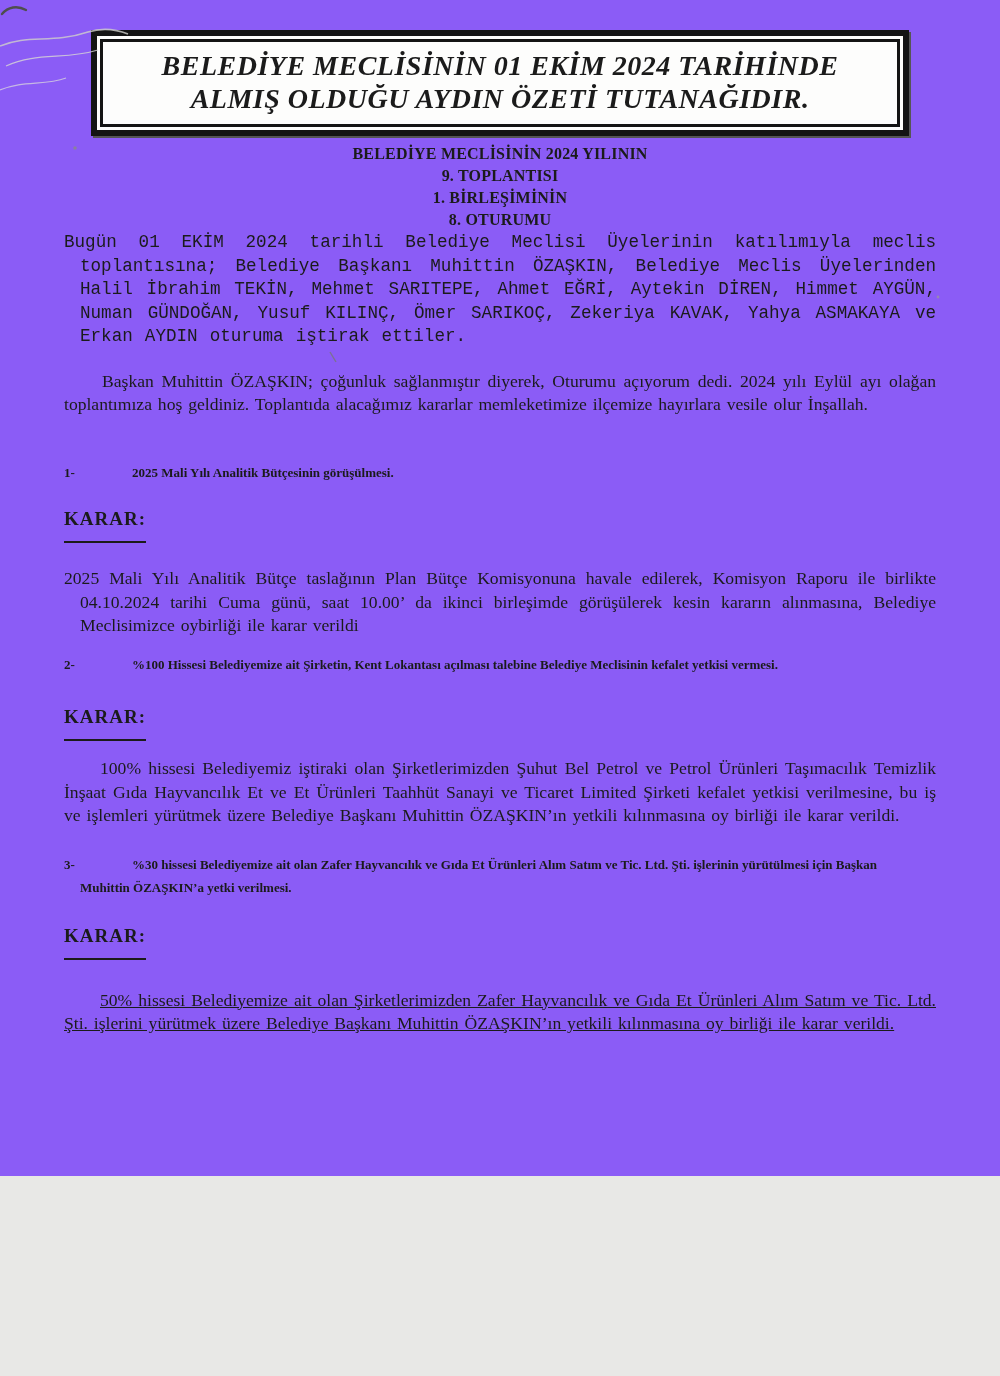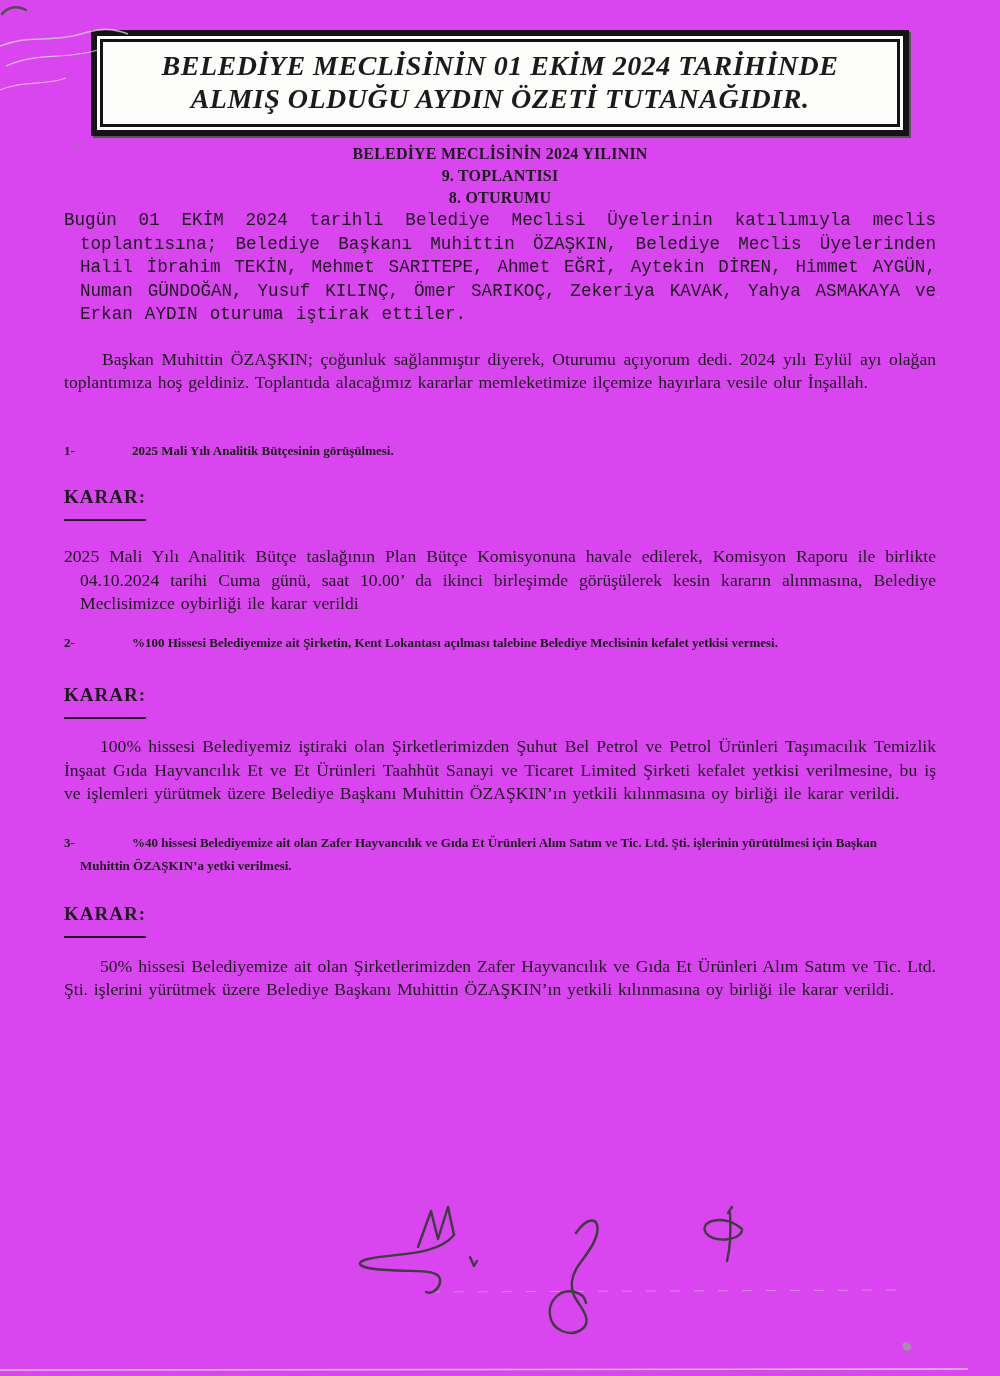--- a/index.html
+++ b/index.html
@@ -1,20 +1,20 @@
 <!DOCTYPE html>
 <html><head>
 <meta charset="utf-8">
 <style>
   html,body{margin:0;padding:0;background:#e8e8e6;}
   .page{
     position:relative;
-    width:1000px;height:1376px;
+    width:1000px;height:1176px;
     margin:0 auto;
-    background:#d946ef;
+    background:#8b5cf6;
     font-family:"Liberation Serif","DejaVu Serif",serif;
     color:#1b1b1b;
     overflow:hidden;
   }
   .artifacts{position:absolute;top:0;left:0;width:1000px;height:1376px;pointer-events:none;}
 
   
   .title-box{
     margin:30px auto 0;
     width:806px;
@@ -74,21 +74,21 @@
     letter-spacing:1px;
     border-bottom:2.5px solid #1b1b1b;
     padding-bottom:11px;
   }
   .k-1{margin-top:24px;}
   .k-2{margin-top:30px;}
   .k-3{margin-top:25px;}
 
   .d-1{margin-top:24px;padding-left:16px;text-indent:-16px;}
   .d-2{margin-top:16px;text-indent:36px;}
-  .d-3{margin-top:17px;text-indent:36px;}
+  .d-3{margin-top:29px;text-indent:36px;text-decoration:underline;}
 
   .signatures{position:absolute;left:0;top:1195px;width:1000px;height:160px;}
 </style>
 </head>
 <body>
 
 <div class="page">
 
   <svg class="artifacts" viewBox="0 0 1000 1376" xmlns="http://www.w3.org/2000/svg">
     <path d="M2,14 C8,7 17,5 26,10" stroke="#4e4e4e" stroke-width="2.4" fill="none" stroke-linecap="round"></path>
@@ -106,20 +106,21 @@
   <div class="title-box">
     <div class="title-inner">
       <div class="title-line">BELEDİYE MECLİSİNİN 01 EKİM 2024 TARİHİNDE</div>
       <div class="title-line">ALMIŞ OLDUĞU AYDIN ÖZETİ TUTANAĞIDIR.</div>
     </div>
   </div>
 
   <div class="subtitle">
     <div>BELEDİYE MECLİSİNİN 2024 YILININ</div>
     <div>9. TOPLANTISI</div>
+    <div>1. BİRLEŞİMİNİN</div>
     <div>8. OTURUMU</div>
   </div>
 
   <p class="para hang p-attendance">Bugün 01 EKİM 2024 tarihli Belediye Meclisi Üyelerinin katılımıyla meclis toplantısına; Belediye Başkanı Muhittin ÖZAŞKIN, Belediye Meclis Üyelerinden Halil İbrahim TEKİN, Mehmet SARITEPE, Ahmet EĞRİ, Aytekin DİREN, Himmet AYGÜN, Numan GÜNDOĞAN, Yusuf KILINÇ, Ömer SARIKOÇ, Zekeriya KAVAK, Yahya ASMAKAYA ve Erkan AYDIN oturuma iştirak ettiler.</p>
   <p class="para p-opening">Başkan Muhittin ÖZAŞKIN; çoğunluk sağlanmıştır diyerek, Oturumu açıyorum dedi. 2024 yılı Eylül ayı olağan toplantımıza hoş geldiniz. Toplantıda alacağımız kararlar memleketimize ilçemize hayırlara vesile olur İnşallah.</p>
 
   <div class="item-heading ih-1">
     <span class="item-num">1-</span><span>2025 Mali Yılı Analitik Bütçesinin görüşülmesi.</span>
   </div>
   <div class="karar k-1">
@@ -129,21 +130,21 @@
 
   <div class="item-heading ih-2">
     <span class="item-num">2-</span><span>%100 Hissesi Belediyemize ait Şirketin, Kent Lokantası açılması talebine Belediye Meclisinin kefalet yetkisi vermesi.</span>
   </div>
   <div class="karar k-2">
     <span class="karar-text">KARAR:</span>
   </div>
   <p class="para d-2">100% hissesi Belediyemiz iştiraki olan Şirketlerimizden Şuhut Bel Petrol ve Petrol Ürünleri Taşımacılık Temizlik İnşaat Gıda Hayvancılık Et ve Et Ürünleri Taahhüt Sanayi ve Ticaret Limited Şirketi kefalet yetkisi verilmesine, bu iş ve işlemleri yürütmek üzere Belediye Başkanı Muhittin ÖZAŞKIN’ın yetkili kılınmasına oy birliği ile karar verildi.</p>
 
   <div class="item-heading ih-3">
-    <span class="item-num">3-</span><span>%40 hissesi Belediyemize ait olan Zafer Hayvancılık ve Gıda Et Ürünleri Alım Satım ve Tic. Ltd. Şti. işlerinin yürütülmesi için Başkan Muhittin ÖZAŞKIN’a yetki verilmesi.</span>
+    <span class="item-num">3-</span><span>%30 hissesi Belediyemize ait olan Zafer Hayvancılık ve Gıda Et Ürünleri Alım Satım ve Tic. Ltd. Şti. işlerinin yürütülmesi için Başkan Muhittin ÖZAŞKIN’a yetki verilmesi.</span>
   </div>
   <div class="karar k-3">
     <span class="karar-text">KARAR:</span>
   </div>
   <p class="para d-3">50% hissesi Belediyemize ait olan Şirketlerimizden  Zafer Hayvancılık ve Gıda Et Ürünleri Alım Satım ve Tic. Ltd. Şti. işlerini yürütmek üzere Belediye Başkanı Muhittin ÖZAŞKIN’ın yetkili kılınmasına oy birliği ile karar verildi.</p>
 
   <svg class="signatures" viewBox="0 0 1000 160" xmlns="http://www.w3.org/2000/svg">
     <g stroke="#3d3d3d" stroke-width="2.4" fill="none" stroke-linecap="round" stroke-linejoin="round">
       <path d="M418,52 L431,16 L438,44 L448,12 L454,40"></path>
       <path d="M454,40 C436,62 392,58 368,64 C352,68 360,74 388,75 C418,77 438,74 440,84 C441,93 432,100 426,97"></path>

